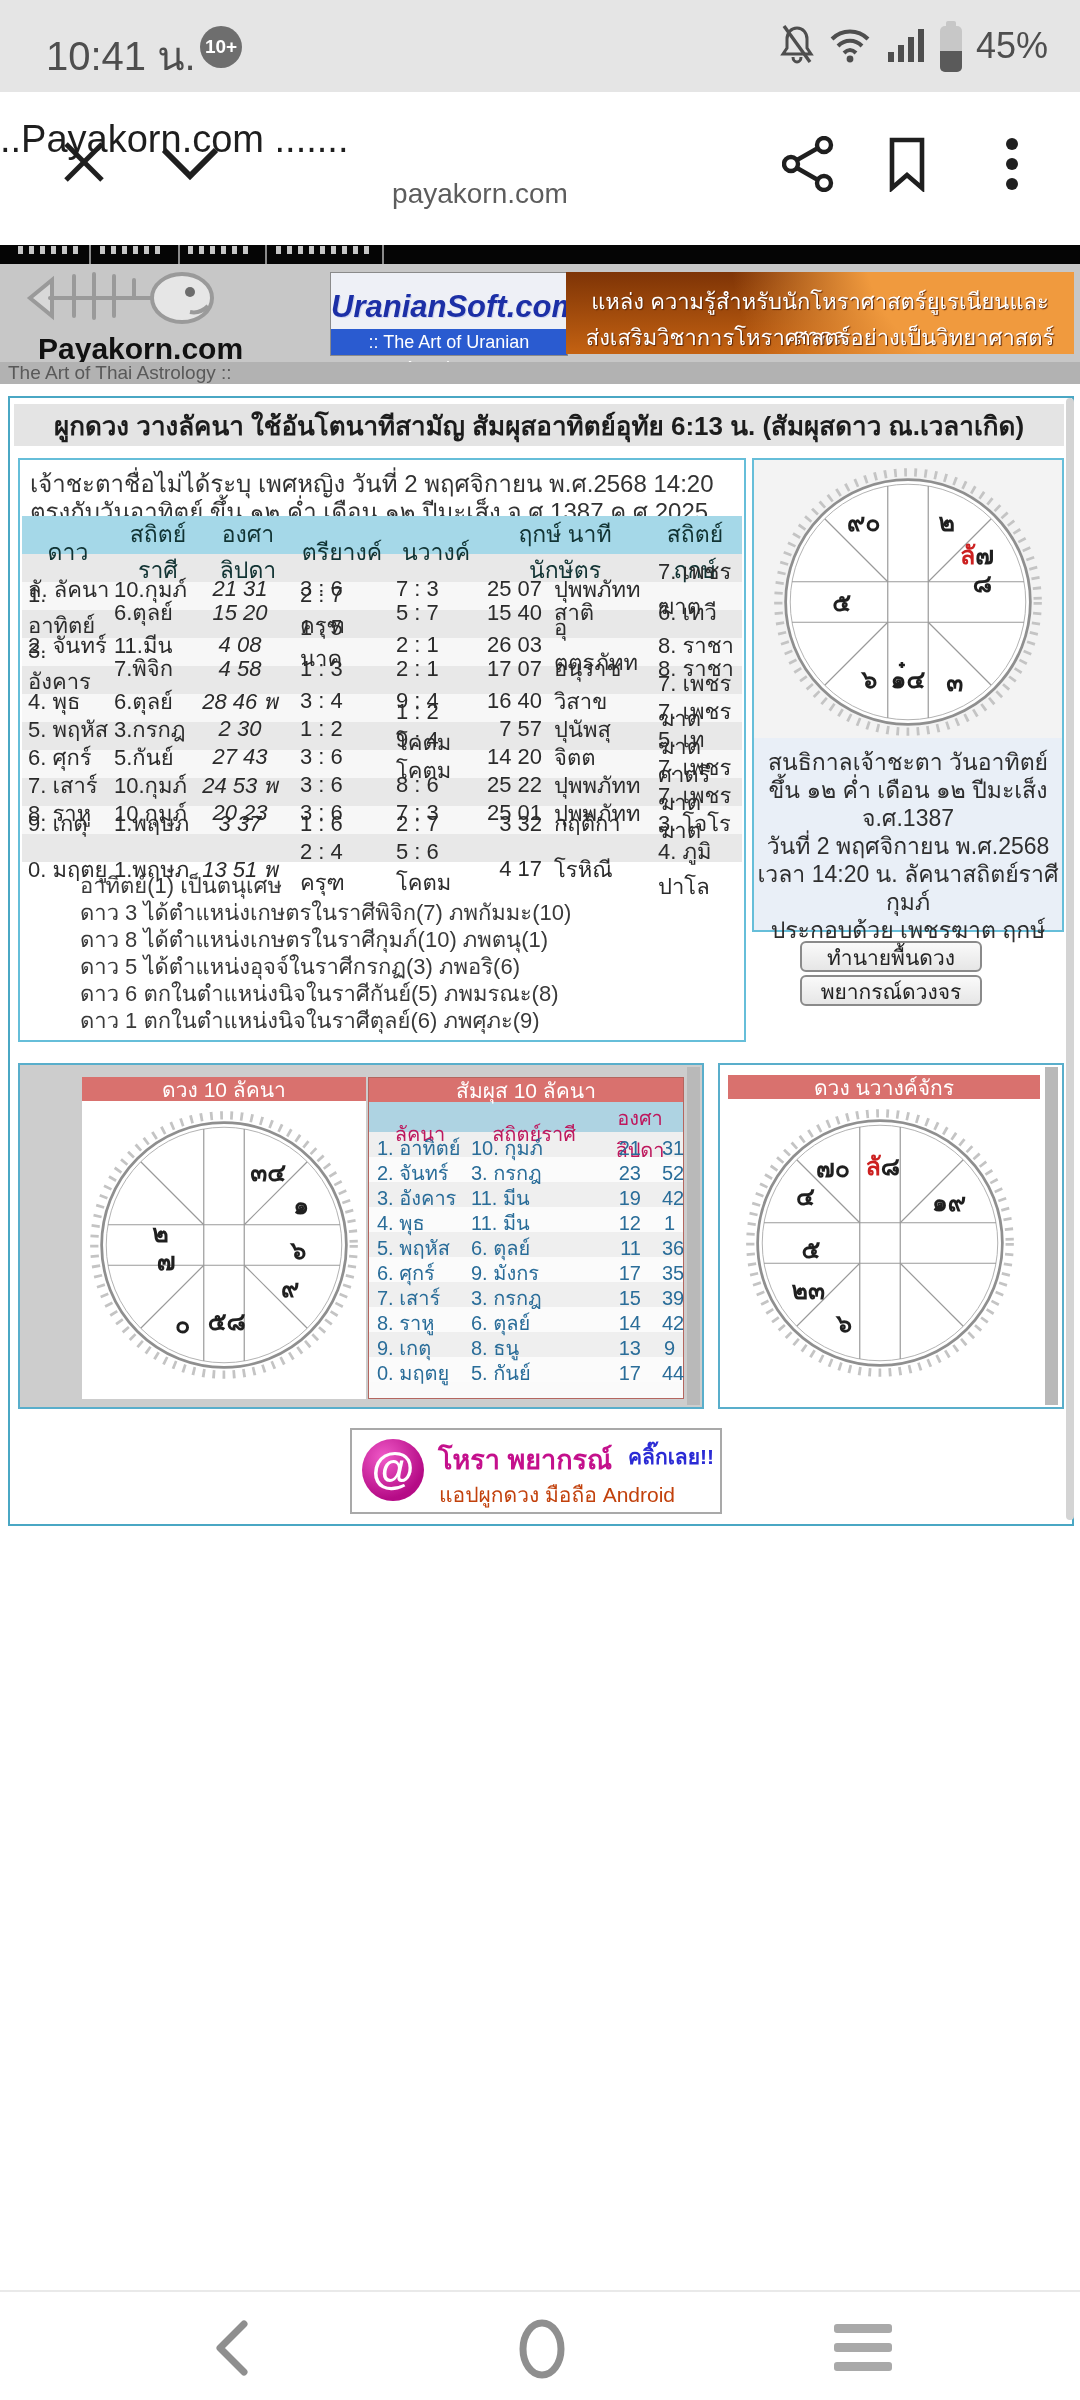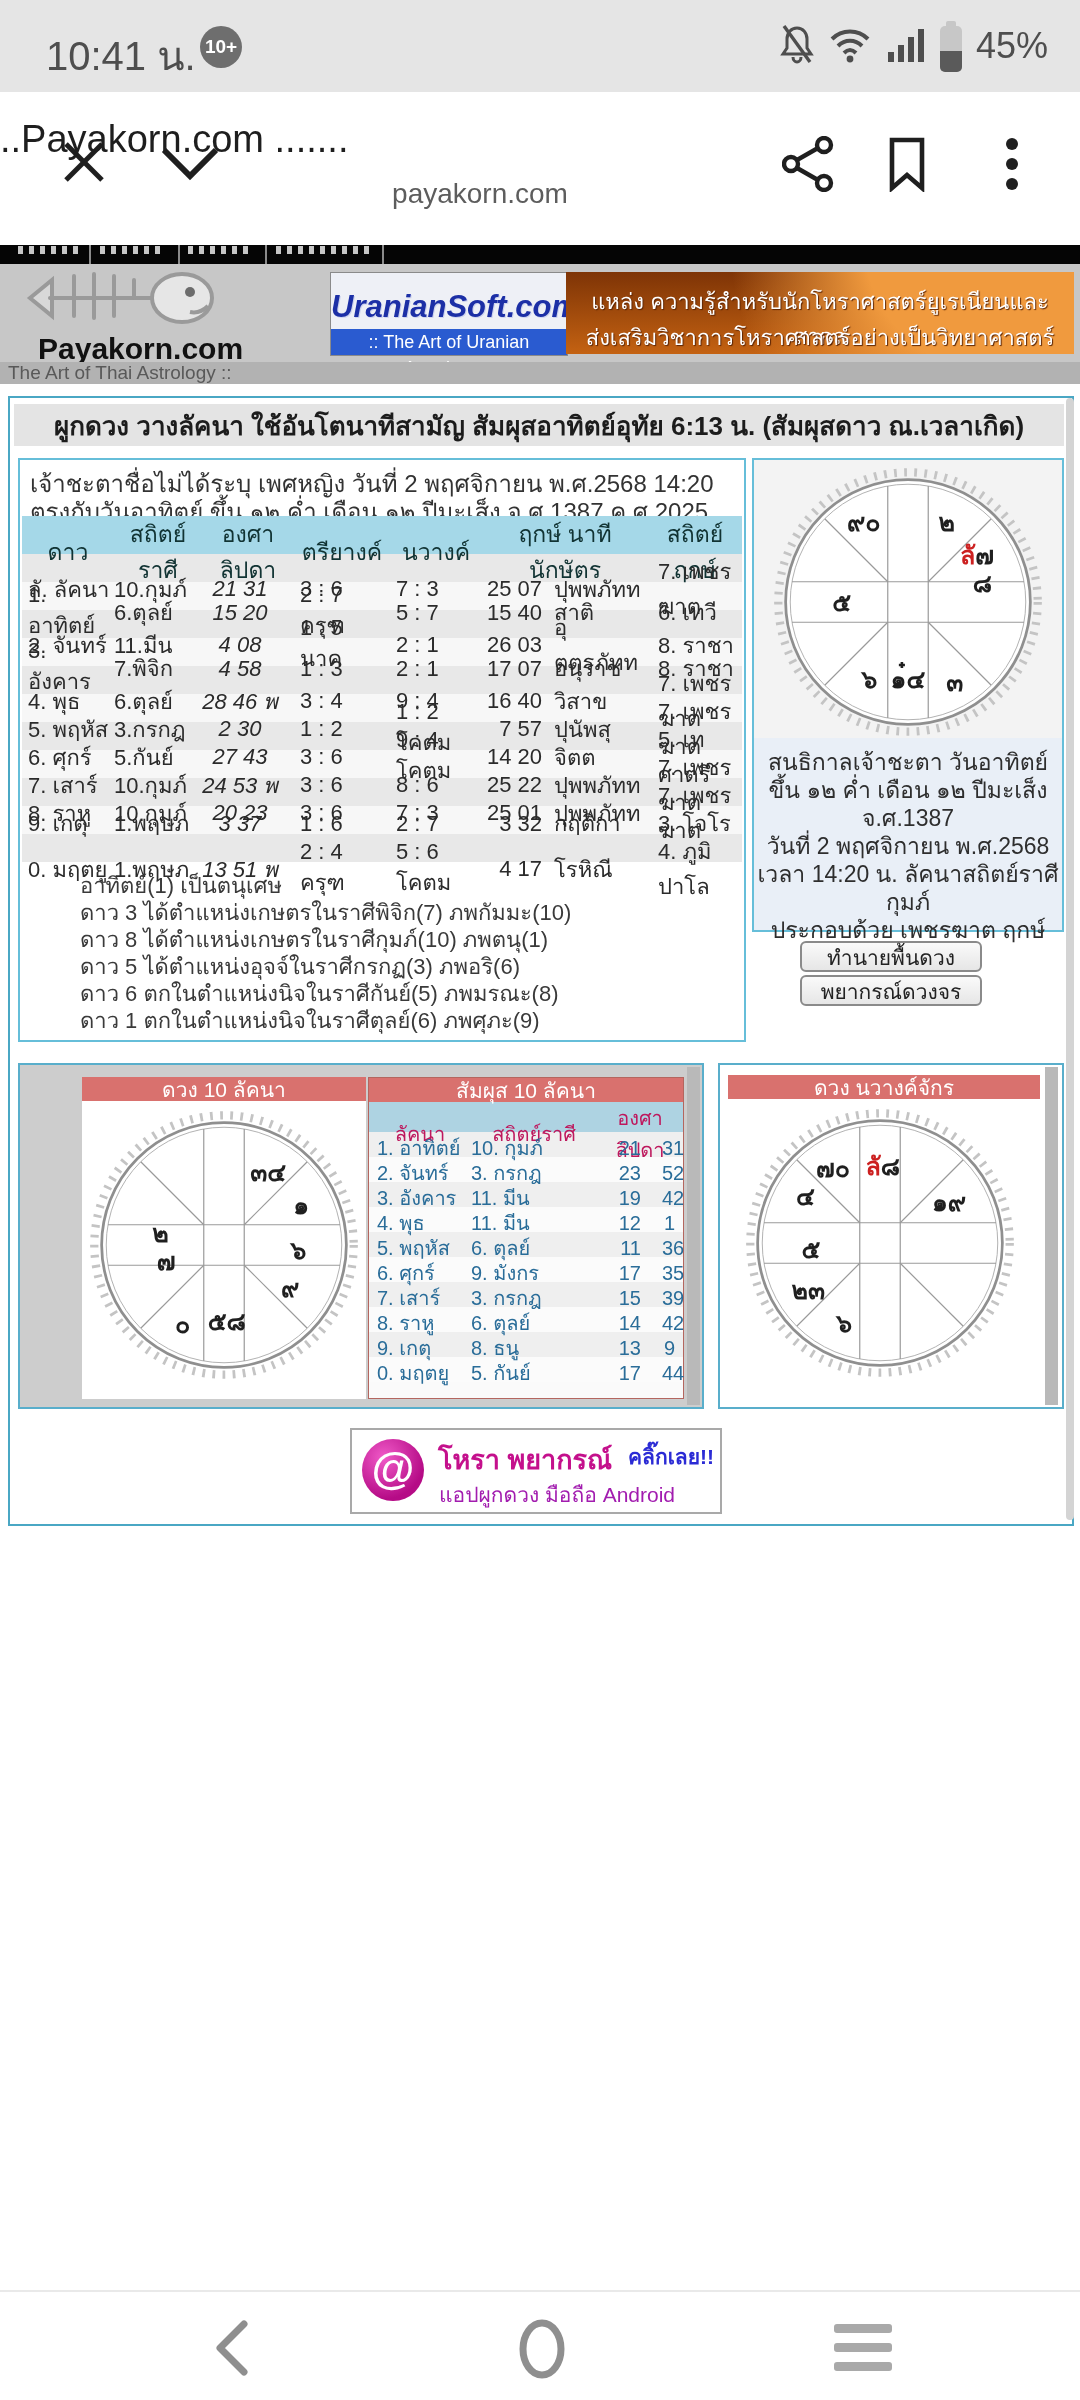--- a/index.html
+++ b/index.html
@@ -102,21 +102,21 @@
   #mid-rows .c3{text-align:center;padding-right:6px;margin-left:21px;}
   .vscroll{position:absolute;width:13px;background:#b9b9b9;}
   #br-box{left:718px;top:1063px;width:346px;height:346px;background:#fff;}
   
   #ad-banner{left:350px;top:1428px;width:368px;height:82px;border:2px solid #a9a9a9;background:#fff;}
   #ad-logo{left:10px;top:9px;width:62px;height:62px;border-radius:50%;
      background:radial-gradient(circle at 35% 30%,#f05ac8,#b50b86 70%);color:#fff;font-size:44px;
      font-weight:bold;text-align:center;line-height:60px;}
   #ad-title{left:86px;top:8px;font-size:27px;font-weight:bold;color:#c4108c;}
   #ad-cta{left:276px;top:10px;font-size:21px;font-weight:bold;color:#2b2bd5;}
-  #ad-sub{left:87px;top:48px;font-size:21px;color:#a21caf;}
+  #ad-sub{left:87px;top:48px;font-size:21px;color:#c2410c;}
   
   #nav-bar{left:0;top:2290px;width:1080px;height:110px;background:#fff;border-top:2px solid #e9e9e9;}
   .nav-icon{position:absolute;top:26px;}
 </style>
 </head>
 <body>
 
 <div class="abs" id="status-bar">
   <div class="abs" id="st-time">10:41 น.</div>
   <div class="abs" id="st-badge">10+</div>

